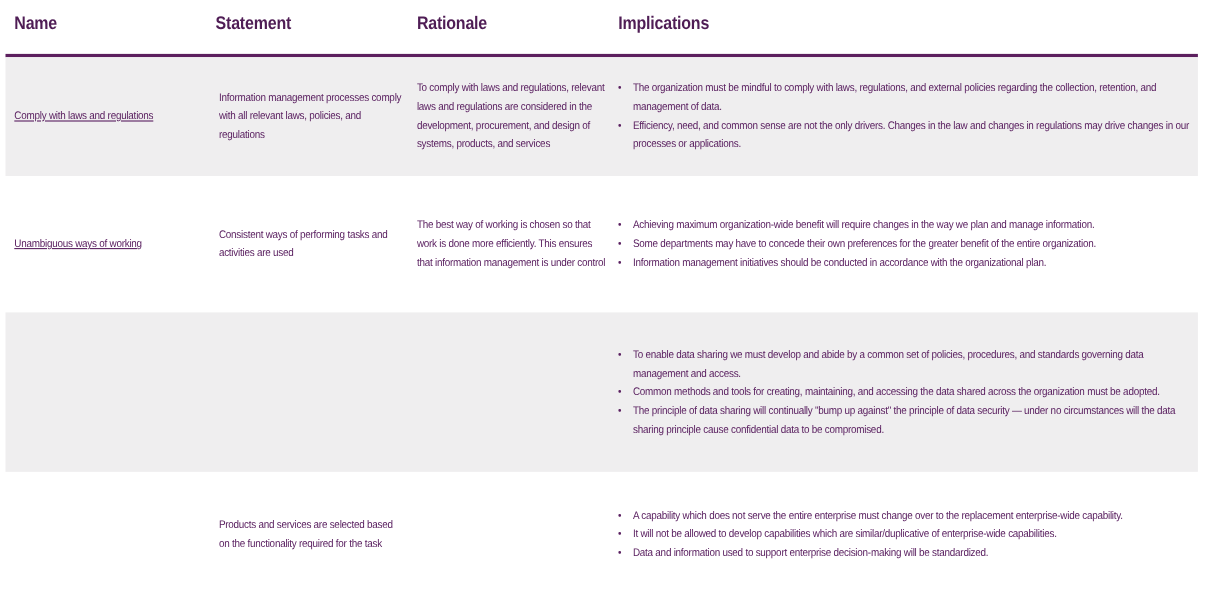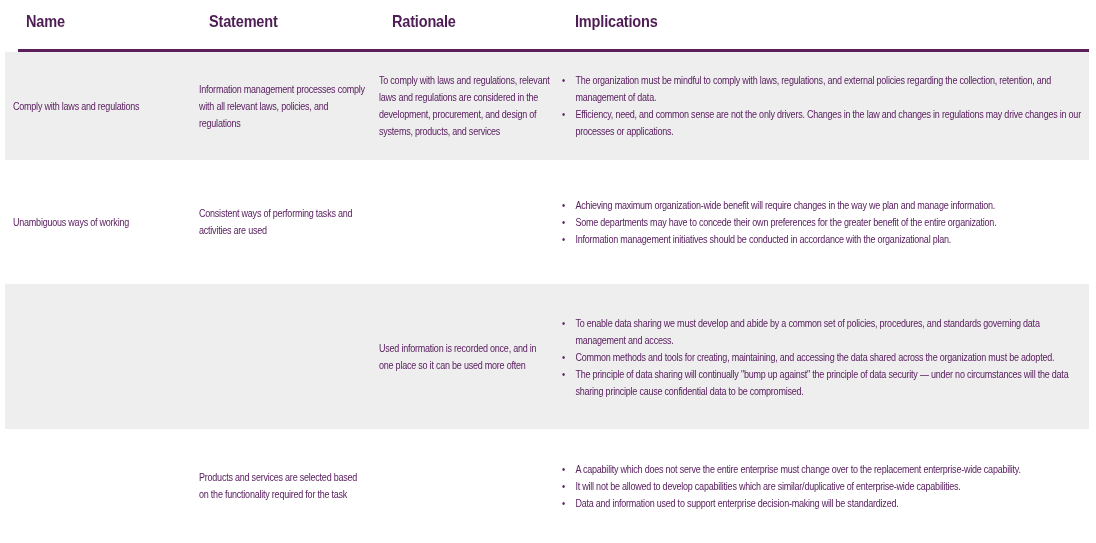--- a/index.html
+++ b/index.html
@@ -18,21 +18,20 @@
     .table {
       position: absolute;
       left: 5px;
       top: 0;
       width: 1084px;
     }
     .header {
       position: relative;
       height: 49px;
       border-bottom: 3px solid #5c1f5e;
-      margin-left: 13px;
     }
     .th {
       position: absolute;
       top: 12px;
       font-size: 16.5px;
       font-weight: bold;
       color: #4f1d55;
       letter-spacing: -0.2px;
       transform: scaleX(0.88);
       transform-origin: left center;
@@ -51,21 +50,21 @@
       font-size: 10px;
       line-height: 17px;
       letter-spacing: -0.25px;
     }
     .cell .inner {
       display: block;
       transform: scaleX(0.9);
       transform-origin: left center;
       width: 111%;
     }
-    .c-name { left: 8px; width: 172px; }
+    .c-name { left: 8px; width: 172px; text-decoration: underline; }
     .c-stmt { left: 194px; width: 168px; }
     .c-rat  { left: 374px; width: 172px; }
     .c-impl { left: 556px; width: 528px; }
     ul.impl {
       list-style: none;
       margin: 0;
       padding: 0;
     }
     ul.impl li {
       position: relative;
@@ -106,33 +105,33 @@
     </div>
   </div>
 
   <div class="row white" style="height:124px">
     <div class="cell c-stmt">
         <span class="inner">Consistent ways of performing tasks and activities are used</span>
       </div>
     <div class="cell c-name">
         <span class="inner">Unambiguous ways of working</span>
       </div>
+    <div class="cell c-rat">
+        <span class="inner">The best way of working is chosen so that work is done more efficiently. This ensures that information management is under control</span>
+      </div>
     <div class="cell c-impl">
       <ul class="impl inner">
         <li><span class="bullet">•</span><span>Achieving maximum organization-wide benefit will require changes in the way we plan and manage information.</span></li>
         <li><span class="bullet">•</span><span>Some departments may have to concede their own preferences for the greater benefit of the entire organization.</span></li>
         <li><span class="bullet">•</span><span>Information management initiatives should be conducted in accordance with the organizational plan.</span></li>
       </ul>
     </div>
   </div>
 
   <div class="row gray" style="height:145px">
-    <div class="cell c-rat">
-        <span class="inner">Used information is recorded once, and in one place so it can be used more often</span>
-      </div>
     <div class="cell c-impl">
       <ul class="impl inner">
         <li><span class="bullet">•</span><span>To enable data sharing we must develop and abide by a common set of policies, procedures, and standards governing data management and access.</span></li>
         <li><span class="bullet">•</span><span>Common methods and tools for creating, maintaining, and accessing the data shared across the organization must be adopted.</span></li>
         <li><span class="bullet">•</span><span>The principle of data sharing will continually "bump up against" the principle of data security — under no circumstances will the data sharing principle cause confidential data to be compromised.</span></li>
       </ul>
     </div>
   </div>
 
   <div class="row white" style="height:114px">

